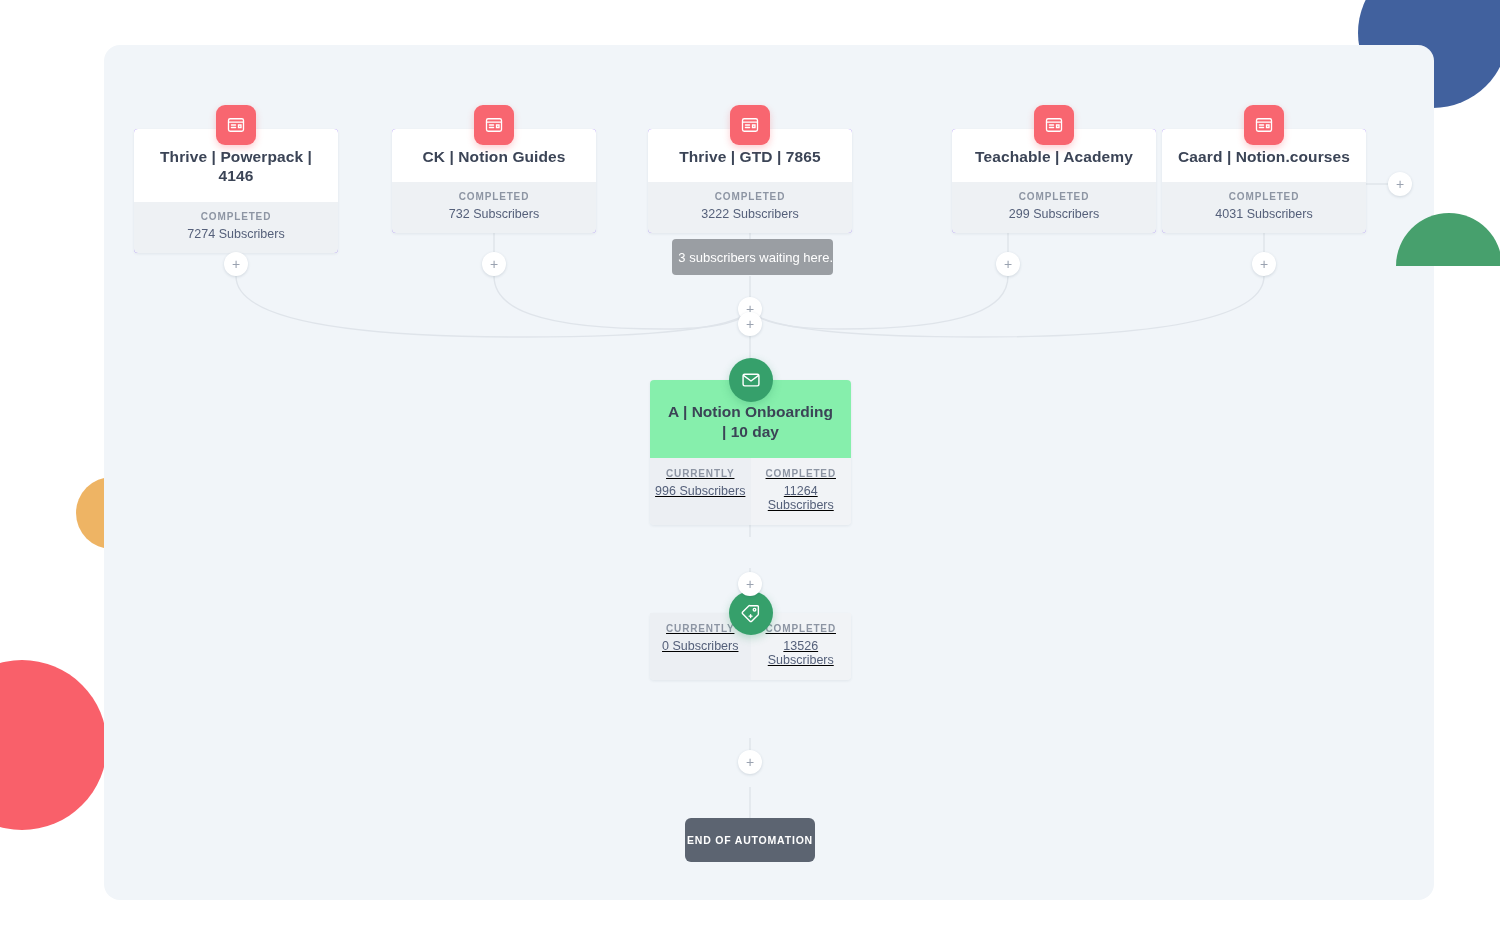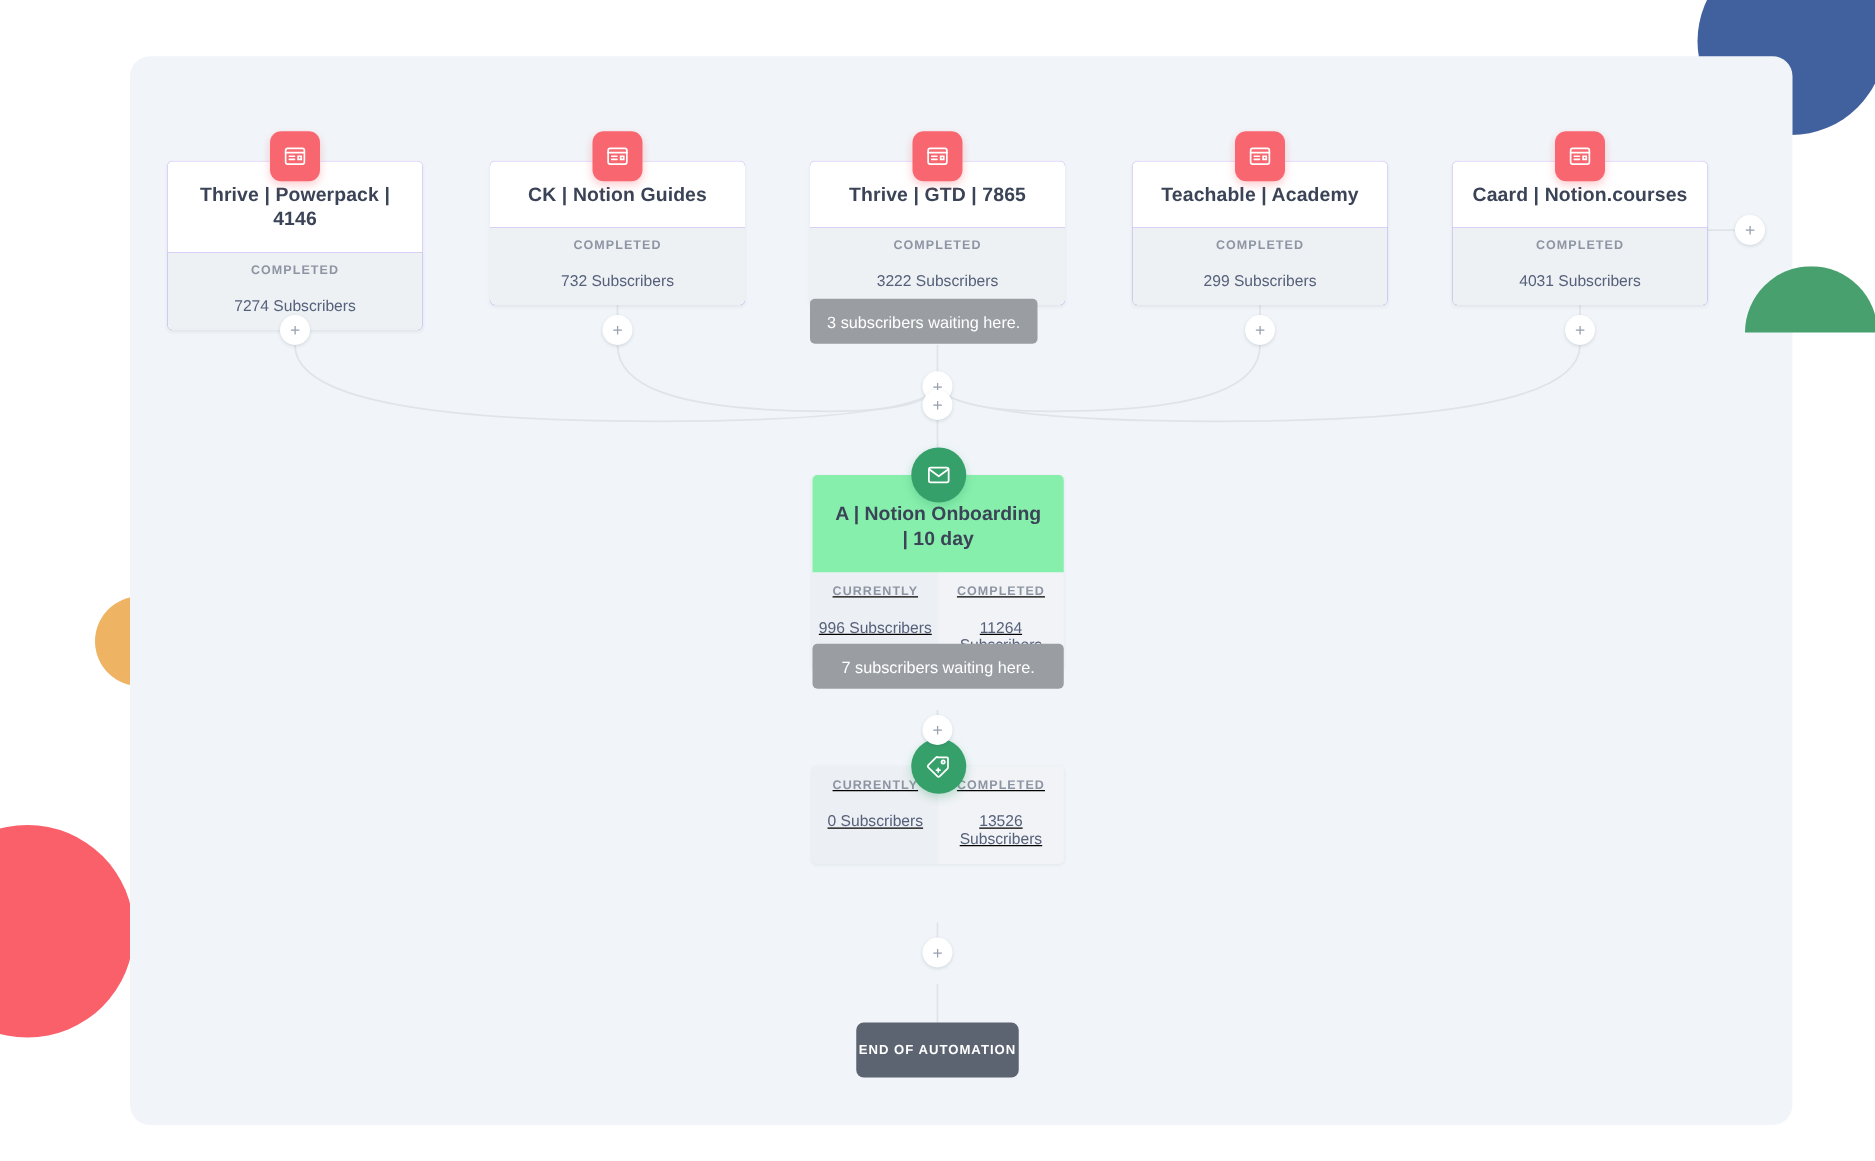--- a/index.html
+++ b/index.html
@@ -58,21 +58,21 @@
   .src-stats {
     background: #eef1f4;
     padding: 9px 6px 12px;
     border-radius: 0 0 4px 4px;
   }
   .stat-label {
     font-size: 10px; font-weight: 700; letter-spacing: .85px;
     color: #8d95a3; text-transform: uppercase;
   }
   .stat-value {
-    margin-top: 16px; font-size: 12.5px; color: #55607a;
+    margin-top: 5px; font-size: 12.5px; color: #55607a;
   }
 
   
   .icon-badge {
     position: absolute; left: 50%; transform: translateX(-50%);
     top: -24px; width: 40px; height: 40px; border-radius: 9px;
     display: flex; align-items: center; justify-content: center;
   }
   .icon-badge.red { background: #f86670; box-shadow: 0 3px 7px rgba(248,102,112,.32); }
   .icon-badge.green-circle {
@@ -203,25 +203,25 @@
             <path d="M3 8.5h18"></path>
           <path d="M6.5 12h5M6.5 15h5M15 12h3v3h-3z"></path>
         </svg>
       </div>
       <div class="src-title">Thrive | GTD | 7865</div>
       <div class="src-stats">
         <div class="stat-label">COMPLETED</div>
         <div class="stat-value">3222 Subscribers</div>
       </div>
     </div>
-    <div class="waiting" style="left:544px; top:194px; width:182px;">
+    <div class="waiting" style="left:568px; top:194px; width:161px;justify-content:flex-end;">
       <span>3 subscribers waiting here.</span>
     </div>
 
-    <div class="src-card" style="left:802px; top:84px;">
+    <div class="src-card" style="left:848px; top:84px;">
       <div class="icon-badge red">
         <svg width="20" height="20" viewBox="0 0 24 24" fill="none" stroke="#ffffff" stroke-width="1.6" stroke-linecap="round">
           <rect x="3" y="4.5" width="18" height="15" rx="2"></rect>
             <path d="M3 8.5h18"></path>
           <path d="M6.5 12h5M6.5 15h5M15 12h3v3h-3z"></path>
         </svg>
       </div>
       <div class="src-title">Teachable | Academy</div>
       <div class="src-stats">
         <div class="stat-label">COMPLETED</div>
@@ -263,23 +263,20 @@
           <div class="stat-label">CURRENTLY</div>
           <div class="stat-value">996 Subscribers</div>
         </div>
         <div class="flow-half right">
           <div class="stat-label">COMPLETED</div>
           <div class="stat-value">11264 Subscribers</div>
         </div>
       </div>
     </div>
 
-    <div class="waiting" style="left:546px; top:470px; width:201px;">
-      <span>7 subscribers waiting here.</span>
-    </div>
 
     <div class="plus" style="left:634px; top:527px;"></div>
 
     <div class="flow-card" style="left:546px; top:568px;">
       <div class="icon-badge green-circle">
         <svg width="21" height="21" viewBox="0 0 24 24" fill="none" stroke="#ffffff" stroke-width="1.6" stroke-linejoin="round" stroke-linecap="round">
           <path d="M11.6 3.2H20a1 1 0 0 1 1 1v8.4a1.4 1.4 0 0 1-.41.99l-7.2 7.2a1.4 1.4 0 0 1-1.98 0l-8.4-8.4a1.4 1.4 0 0 1 0-1.98l7.2-7.2a1.4 1.4 0 0 1 .99-.41z"></path>
           <circle cx="16.6" cy="7.6" r="1.5"></circle>
           <path d="M12.1 13.4v3.2M10.5 15h3.2"></path>
         </svg>

